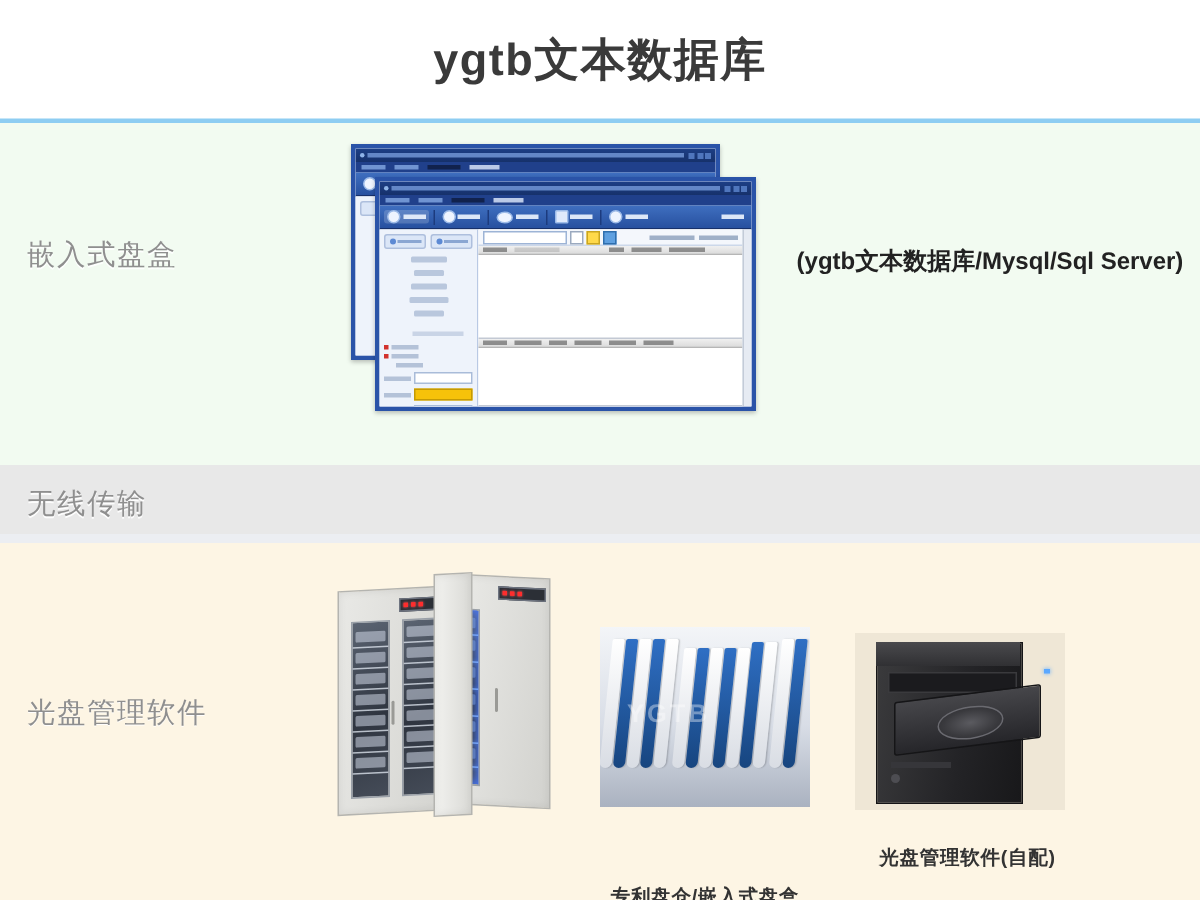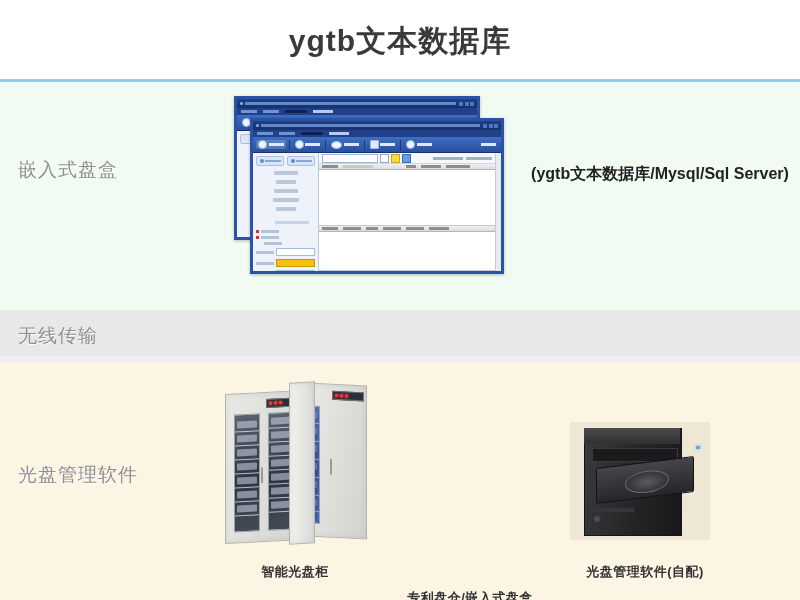--- a/index.html
+++ b/index.html
@@ -468,22 +468,39 @@
           <div class="shelf" style="top:70px"></div>
         <div class="disc" style="top:74px"></div>
           <div class="shelf" style="top:88px"></div>
         <div class="disc" style="top:92px"></div>
           <div class="shelf" style="top:104px"></div>
       </div>
       <div class="handle" style="left:22px;top:74px"></div>
     </div>
     <div class="cab cab-b"></div>
   </div>
-  <div class="hw-caption" style="left:215px;top:563px;width:160px;">智能光盘柜</div>
-
+
+  <div class="hw tray-wrap">
+    <div class="tray-bg"></div>
+    <div class="fin white" style="left:4px;"></div>
+    <div class="fin blue" style="left:13px;"></div>
+    <div class="fin white" style="left:22px;"></div>
+    <div class="fin blue" style="left:31px;"></div>
+    <div class="fin white" style="left:40px;"></div>
+    <div class="fin white" style="left:52px;top:14px;height:80px"></div>
+    <div class="fin blue" style="left:61px;top:14px;height:80px"></div>
+    <div class="fin white" style="left:70px;top:14px;height:80px"></div>
+    <div class="fin blue" style="left:79px;top:14px;height:80px"></div>
+    <div class="fin white" style="left:88px;top:14px;height:80px"></div>
+    <div class="fin blue" style="left:97px;top:10px;height:84px"></div>
+    <div class="fin white" style="left:106px;top:10px;height:84px"></div>
+    <div class="fin white" style="left:117px;top:8px;height:86px"></div>
+    <div class="fin blue" style="left:126px;top:8px;height:86px"></div>
+    <div class="tray-wm">YGTB</div>
+  </div>
   <div class="hw-caption" style="left:390px;top:589px;width:160px;">专利盘仓/嵌入式盘盒</div>
 
   <div class="hw pc-wrap">
     <div class="pc-case"></div>
     <div class="pc-top"></div>
     <div class="pc-bay"></div>
     <div class="pc-led"></div>
     <div class="pc-tray">
       <div class="pc-disc-hole"></div>
     </div>

